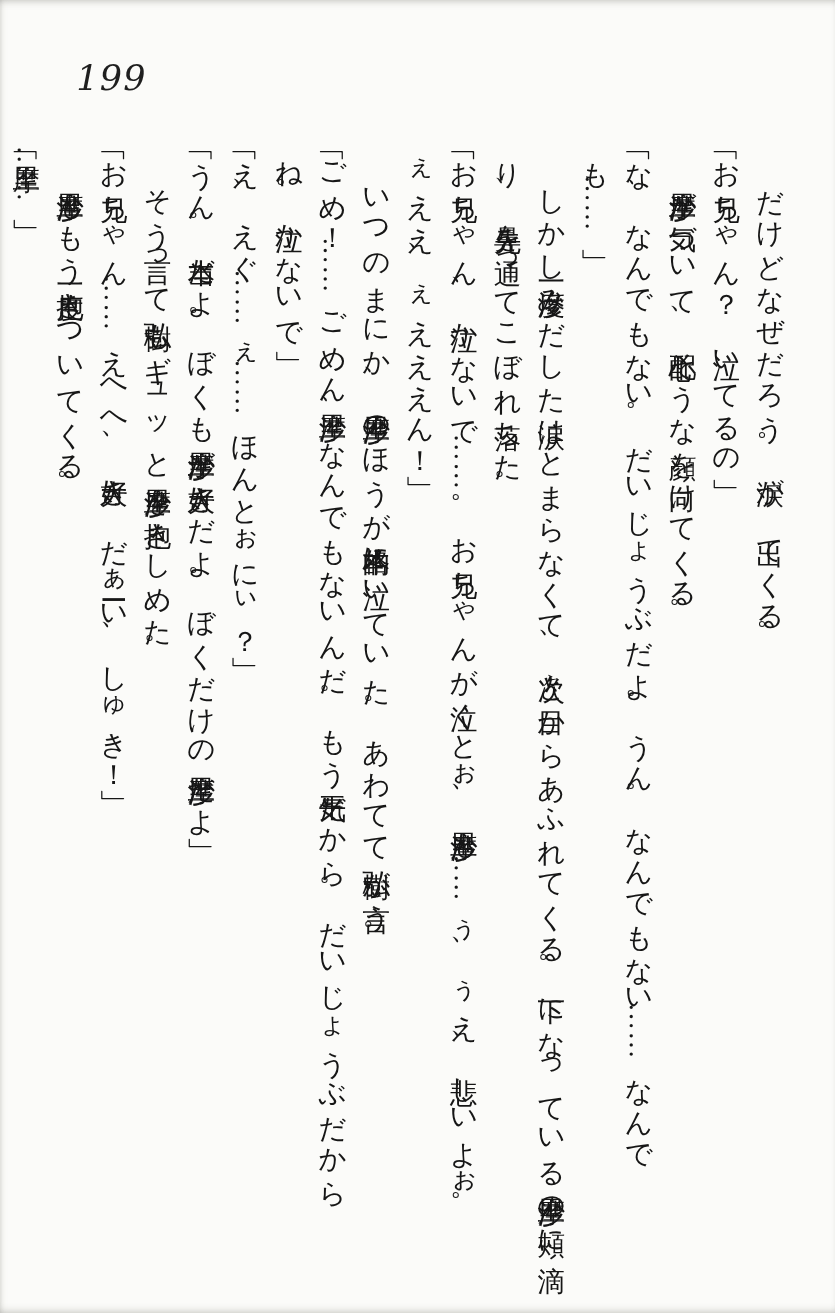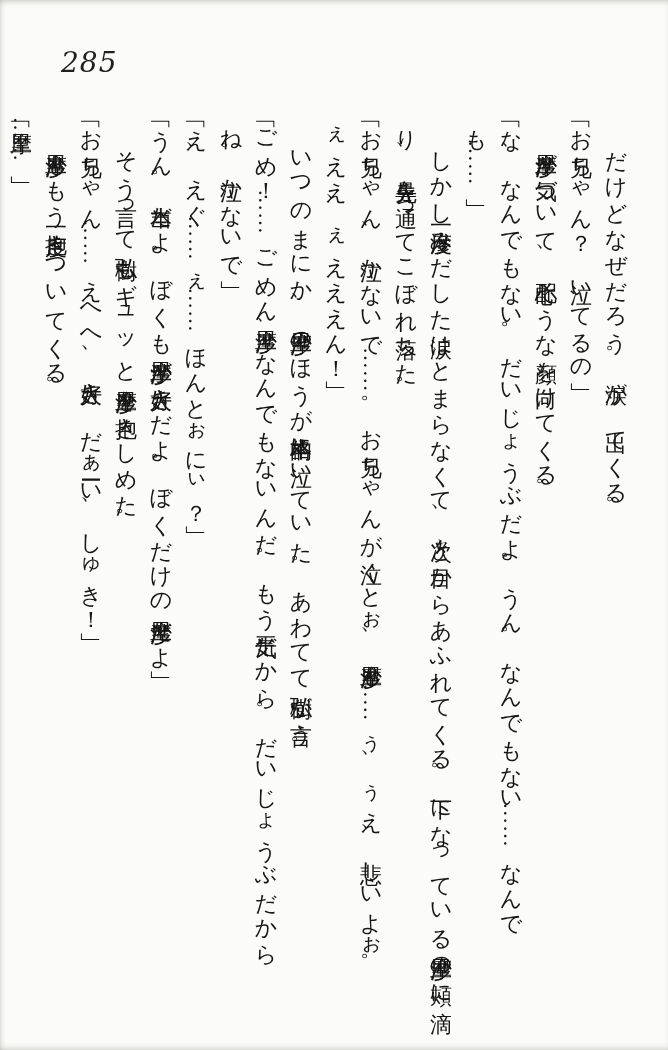--- a/index.html
+++ b/index.html
@@ -39,21 +39,21 @@
     text-align:left;
   }
   .text-block p{margin:0;padding:0;}
   .text-block p.narrative{text-indent:1em;}
   .text-block p.dialogue{text-indent:0;}
 </style>
 </head>
 <body>
 
 <div class="page">
-  <div class="page-number">285</div>
+  <div class="page-number">199</div>
   <div class="text-block">
       <p class="narrative">だけどなぜだろう。涙が、出てくる。</p>
       <p class="dialogue">「お兄ちゃん？　泣いてるの」</p>
       <p class="narrative">摩里沙が気づいて、心配そうな顔を向けてくる。</p>
       <p class="dialogue">「な、なんでもない。だいじょうぶだよ。うん。なんでもない……なんでも……」</p>
       <p class="narrative">しかし一度滲みだした涙はとまらなくて、次々と目からあふれてくる。下になっている摩里沙の頰に滴り、鼻先を通ってこぼれ落ちた。</p>
       <p class="dialogue">「お兄ちゃん、泣かないで……。お兄ちゃんが泣くとぉ、摩里沙も……ぅ、ぅえ、悲しいよぉ。ぇええ、ぇえええん！」</p>
       <p class="narrative">いつのまにか、摩里沙のほうが本格的に泣いていた。あわてて弘樹が言う。</p>
       <p class="dialogue">「ごめ！……ごめん摩里沙、なんでもないんだ。もう平気だから。だいじょうぶだからね。泣かないで」</p>
       <p class="dialogue">「え、えぐ……ぇ……ほんとぉにぃ？」</p>

